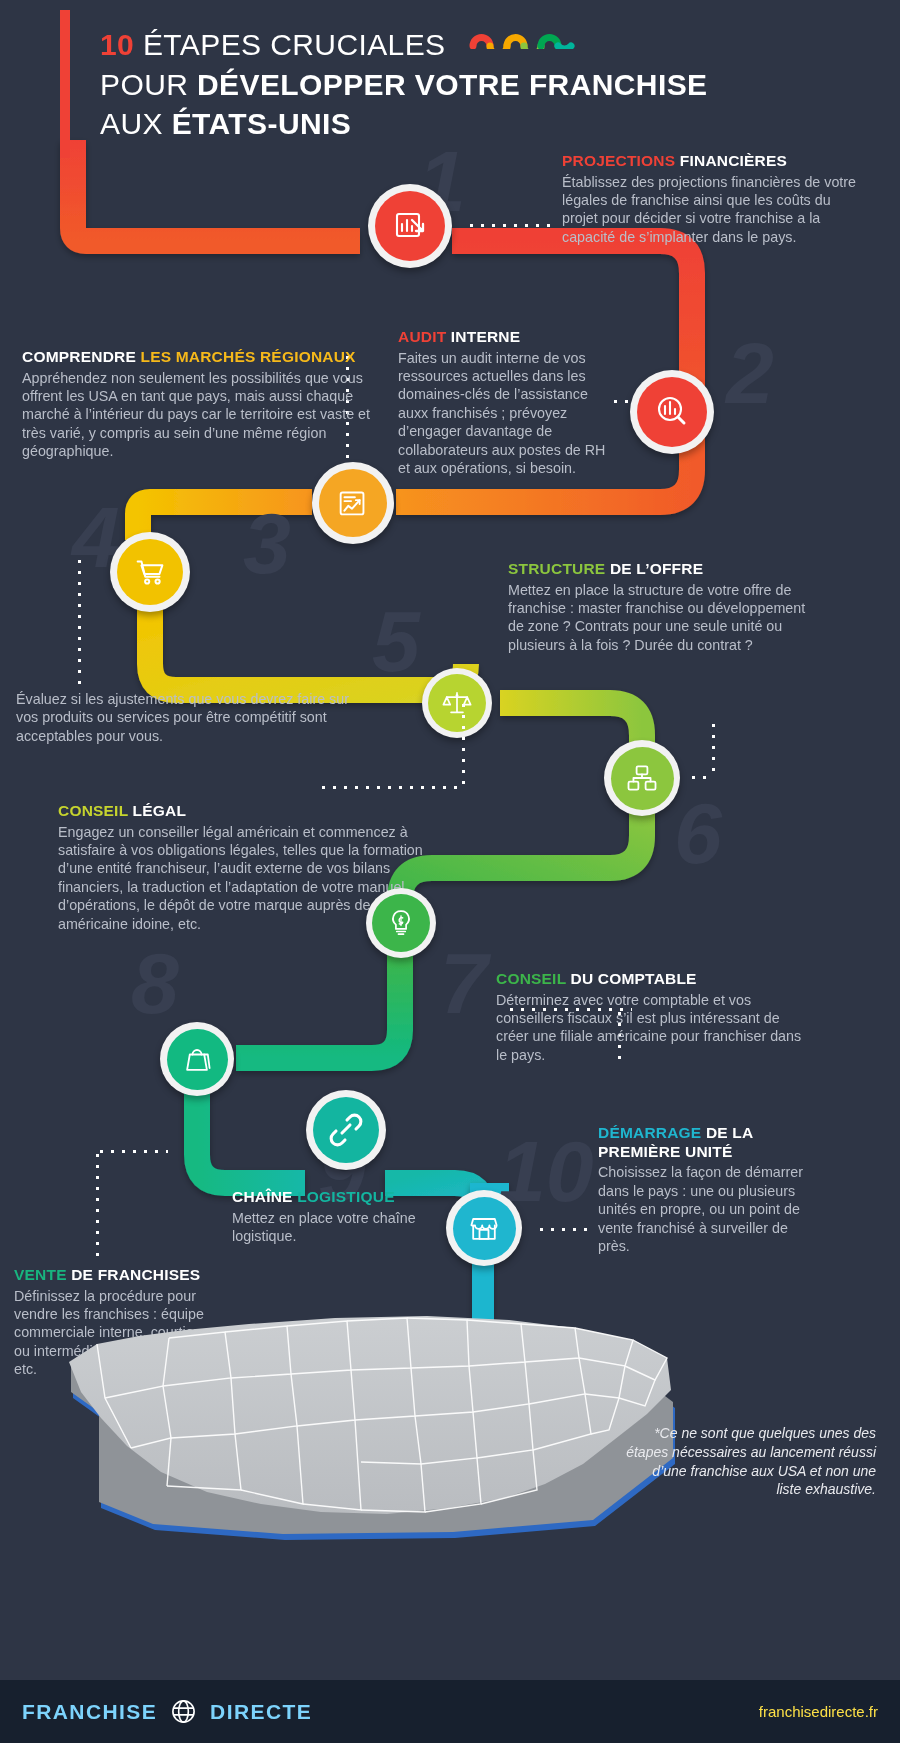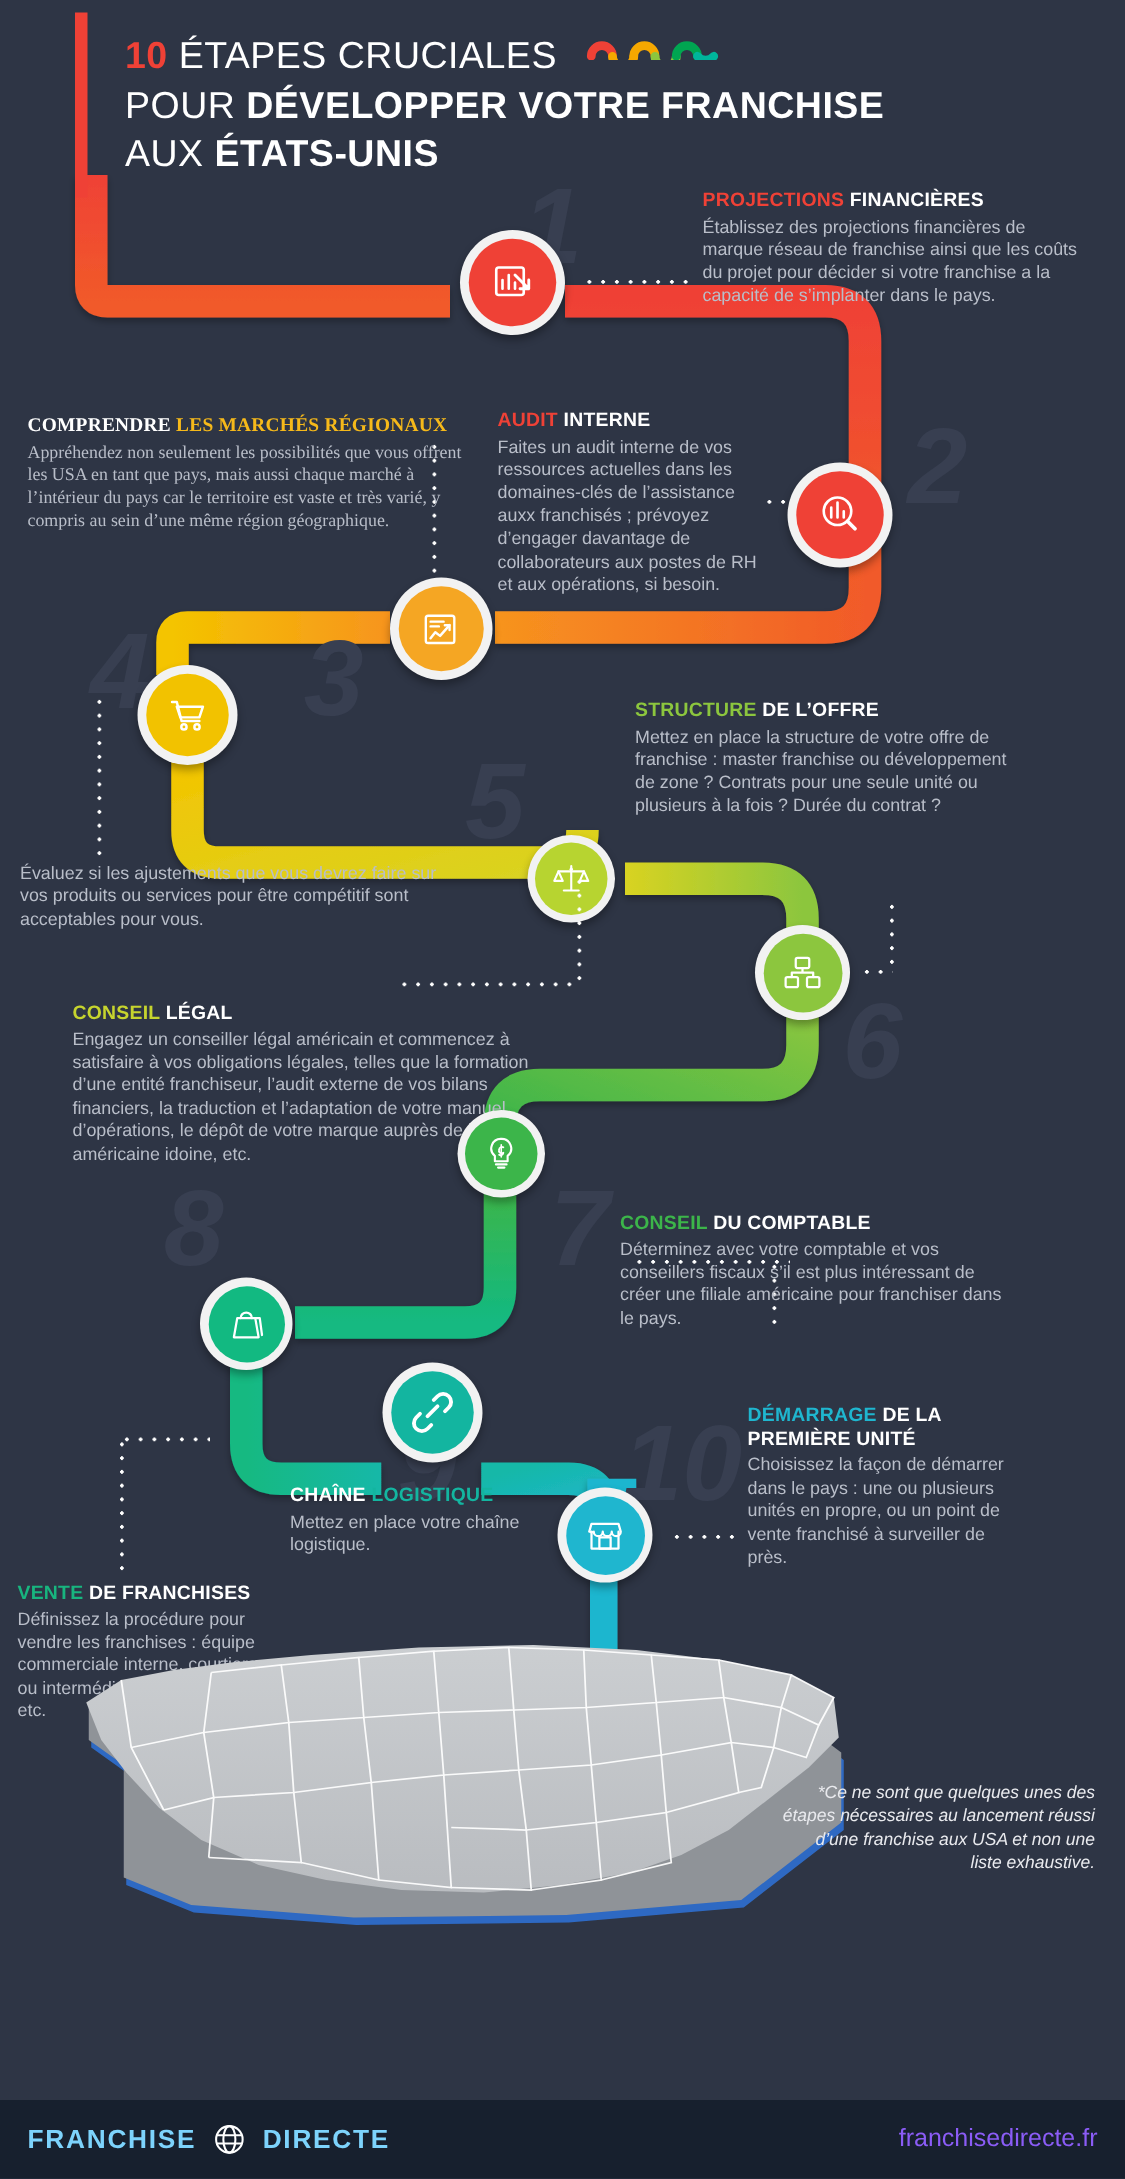--- a/index.html
+++ b/index.html
@@ -74,21 +74,21 @@
   }
 
   
   #footer{left:0;top:1680px;width:900px;height:63px;background:#17202e;}
   #footer-inner{
     position:absolute;inset:0;display:flex;align-items:center;
     justify-content:space-between;padding:0 22px;box-sizing:border-box;
   }
   #brand{display:flex;align-items:center;gap:13px;}
   #brand span{color:#7dd3fc;font-size:21px;font-weight:700;letter-spacing:1.4px;}
-  #brand-url{color:#8b5cf6;font-size:20px;}
+  #brand-url{color:#fde047;font-size:15px;}
 </style>
 </head>
 <body>
 
 <div class="stage">
 
   <svg id="ribbon" class="abs" viewBox="0 0 900 1500">
     <defs>
       <linearGradient id="g1" x1="0" y1="0" x2="0" y2="1">
         <stop offset="0" stop-color="#ef4136"></stop>
@@ -204,21 +204,21 @@
       <svg width="40" height="40" viewBox="0 0 40 40" fill="none" stroke="#fff" stroke-width="2.1" stroke-linecap="round" stroke-linejoin="round">
         <rect x="7" y="8" width="22" height="22" rx="2"></rect>
         <path d="M12,25 L12,18 M17,25 L17,14 M22,25 L22,20"></path>
         <path d="M22,14 L33,25 M33,25 L33,18 M33,25 L26,25" stroke-width="2.3"></path>
       </svg>
     </div>
   </div>
   <div class="abs dotH" style="left:466px;top:224px;width:88px;"></div>
   <div class="abs blk right" style="left:562px;top:152px;width:300px;">
     <h3><span class="accent" style="color:#ef4136">PROJECTIONS</span><span> FINANCIÈRES</span></h3>
-    <p>Établissez des projections financières de marque réseau de franchise ainsi que les coûts du projet pour décider si votre franchise a la capacité de s’implanter dans le pays.</p>
+    <p>Établissez des projections financières de votre légales de franchise ainsi que les coûts du projet pour décider si votre franchise a la capacité de s’implanter dans le pays.</p>
   </div>
 
   <div class="abs medallion" style="left:630px;top:370px;width:84px;height:84px;">
     <div class="med-inner" style="width:70px;height:70px;background:#ef4136;">
       <svg width="40" height="40" viewBox="0 0 40 40" fill="none" stroke="#fff" stroke-width="2.1" stroke-linecap="round" stroke-linejoin="round">
         <circle cx="18" cy="17" r="11"></circle>
         <path d="M13,22 L13,14 M18,22 L18,10 M23,22 L23,17"></path>
         <path d="M26,25 L32,31" stroke-width="3"></path>
       </svg>
     </div>
@@ -233,21 +233,21 @@
   <div class="abs medallion" style="left:312px;top:462px;width:82px;height:82px;">
     <div class="med-inner" style="width:68px;height:68px;background:#f5a623;">
       <svg width="38" height="38" viewBox="0 0 40 40" fill="none" stroke="#fff" stroke-width="2" stroke-linecap="round" stroke-linejoin="round">
         <rect x="7" y="9" width="24" height="23" rx="2"></rect>
         <path d="M11,14 L22,14 M11,18 L18,18"></path>
         <path d="M11,28 L15,23 L19,26 L27,17" stroke-width="2.1"></path>
         <path d="M27,21 L27,17 L23,17"></path>
       </svg>
     </div>
   </div>
-  <div class="abs blk" style="left:22px;top:332px;width:352px;font-family:Liberation Serif, serif;">
+  <div class="abs blk" style="left:22px;top:348px;width:352px;">
     <h3><span>COMPRENDRE</span><span style="color:#f6b91a"> LES MARCHÉS RÉGIONAUX</span></h3>
     <p>Appréhendez non seulement les possibilités que vous offrent les USA en tant que pays, mais aussi chaque marché à l’intérieur du pays car le territoire est vaste et très varié, y compris au sein d’une même région géographique.</p>
   </div>
 
   <div class="abs medallion" style="left:110px;top:532px;width:80px;height:80px;">
     <div class="med-inner" style="width:66px;height:66px;background:#f2c200;">
       <svg width="38" height="38" viewBox="0 0 40 40" fill="none" stroke="#fff" stroke-width="2.1" stroke-linecap="round" stroke-linejoin="round">
         <path d="M7,9 L11,9 L15,25 L30,25"></path>
         <path d="M11,13 L33,13 L30,22 L14,22 Z"></path>
         <circle cx="17" cy="30" r="2.2"></circle>

